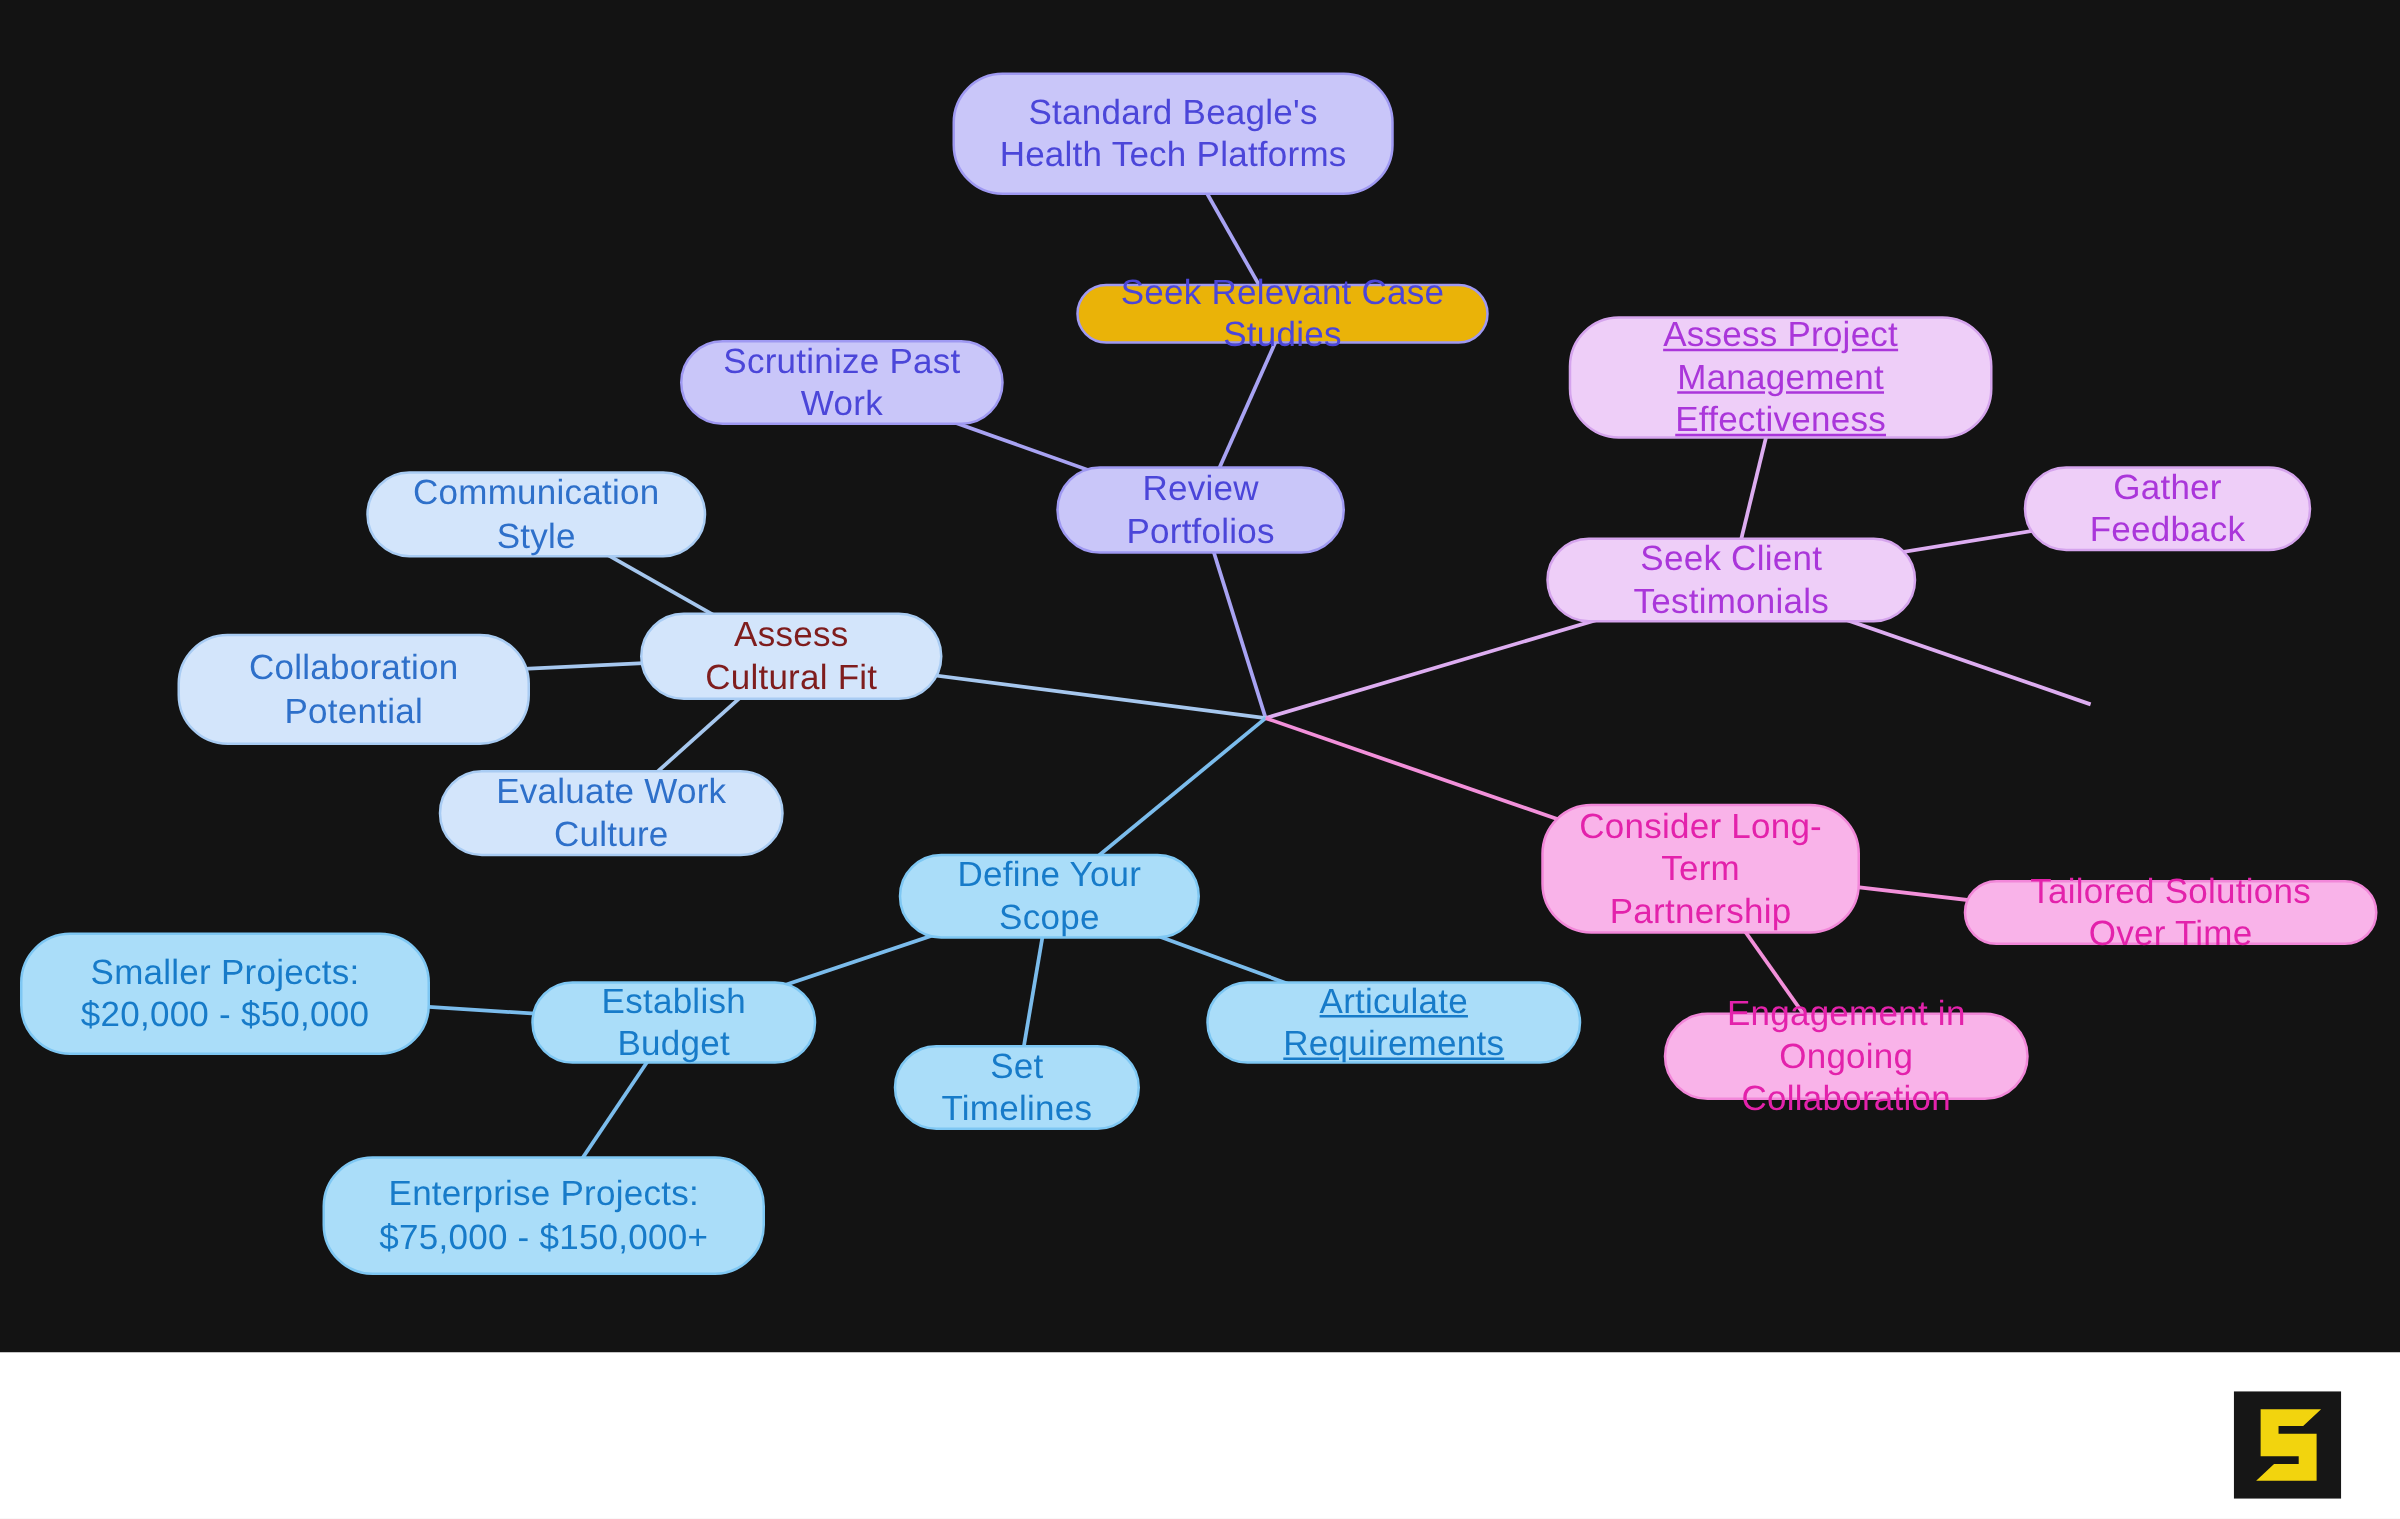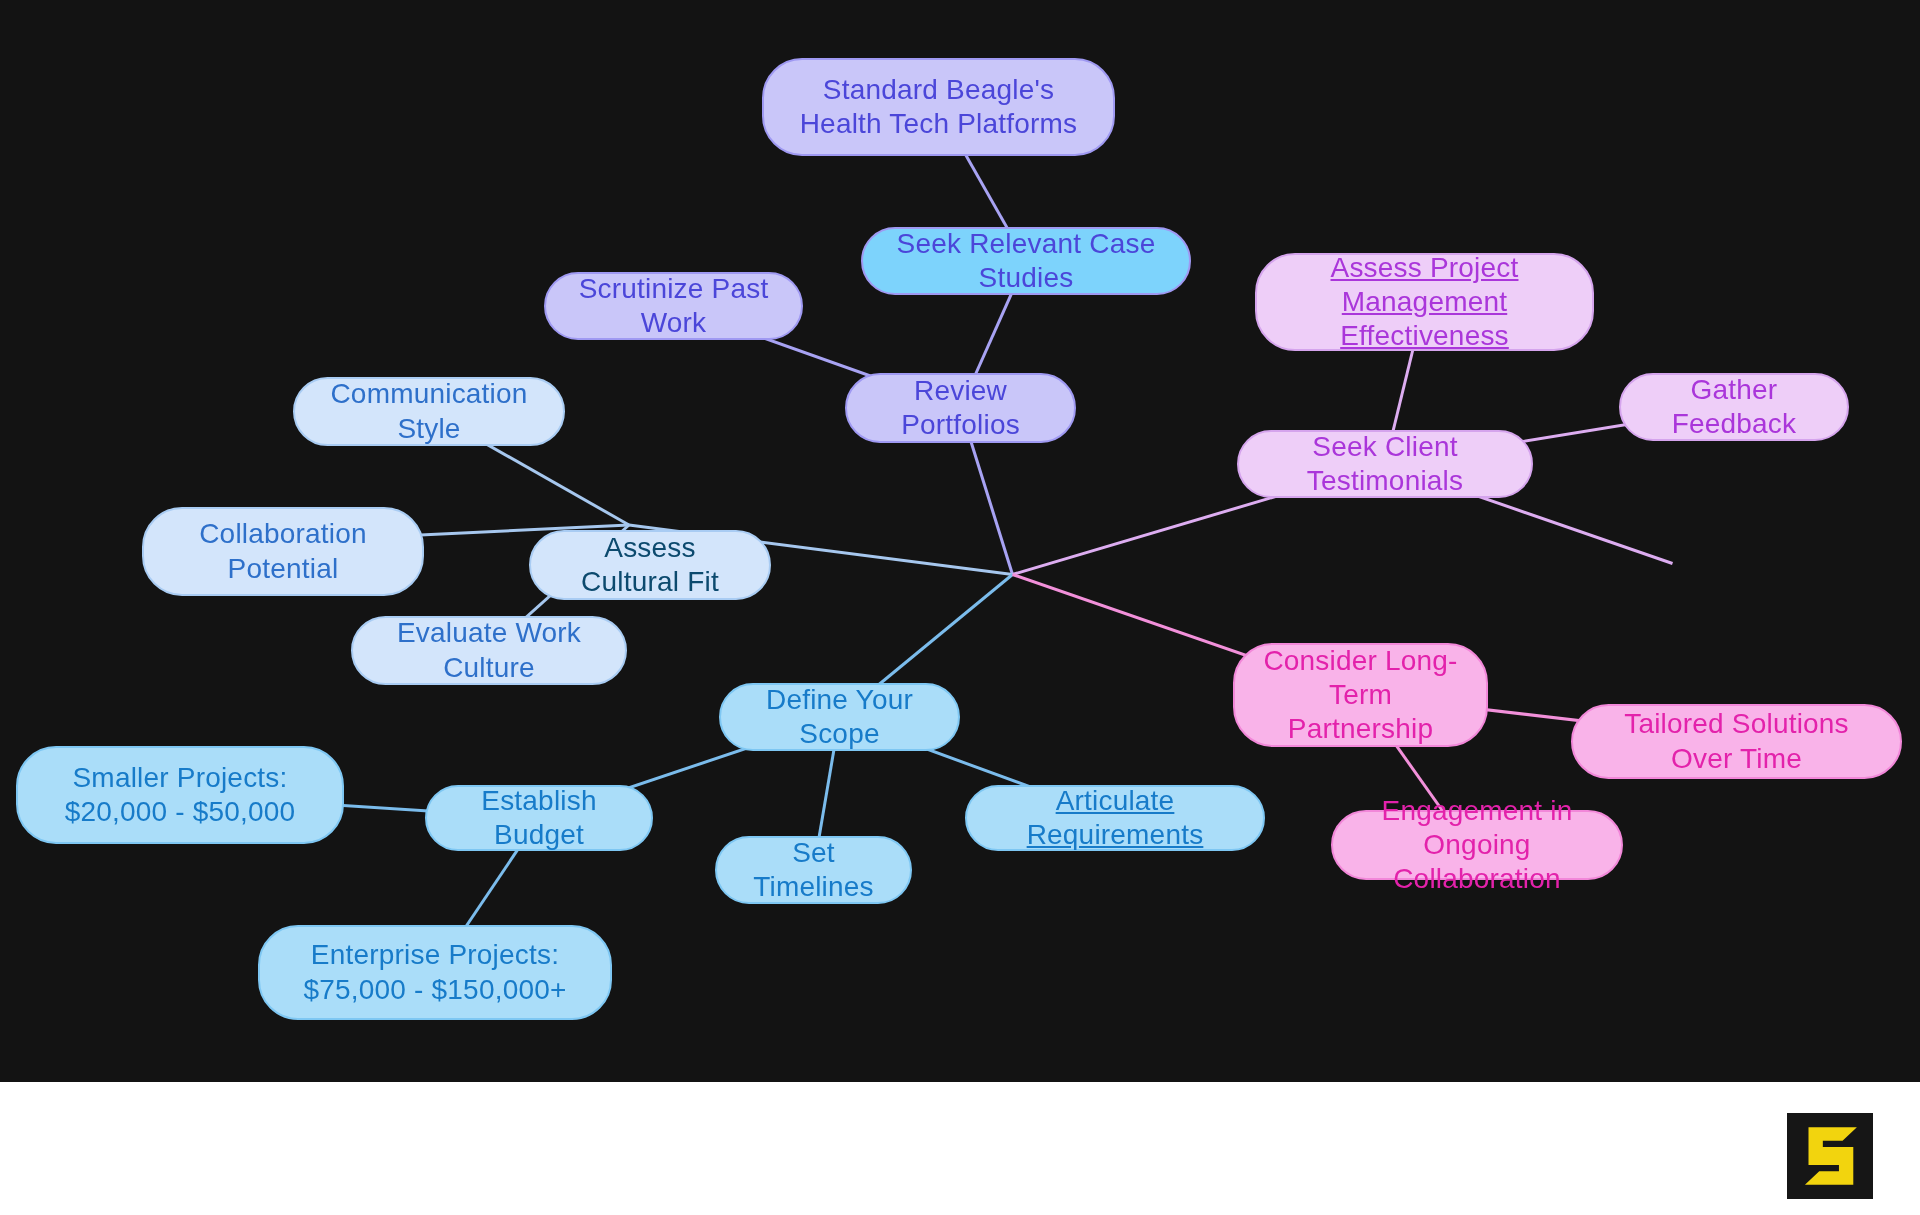--- a/index.html
+++ b/index.html
@@ -86,38 +86,38 @@
       <line x1="539" y1="818" x2="180" y2="795" stroke="#7bbcec" stroke-width="3"></line>
       <line x1="539" y1="818" x2="435" y2="972.5" stroke="#7bbcec" stroke-width="3"></line>
       <line x1="839.5" y1="717" x2="813.5" y2="870" stroke="#7bbcec" stroke-width="3"></line>
       <line x1="839.5" y1="717" x2="1115" y2="818" stroke="#7bbcec" stroke-width="3"></line>
       <line x1="1012.5" y1="574.5" x2="1360.5" y2="695" stroke="#f290da" stroke-width="3"></line>
       <line x1="1360.5" y1="695" x2="1736.5" y2="739" stroke="#f290da" stroke-width="3"></line>
       <line x1="1360.5" y1="695" x2="1477" y2="859.5" stroke="#f290da" stroke-width="3"></line>
     </svg>
   <div id="node-layer">
       <div class="node" style="left: 845px; top: 373px; width: 231px; height: 70px; background: rgb(201, 198, 249); border-color: rgb(159, 153, 242); color: rgb(75, 70, 217);">Review Portfolios</div>
-      <div class="node" style="left: 861px; top: 227px; width: 330px; height: 68px; background: #7dd3fc; border-color: rgb(159, 153, 242); color: rgb(75, 70, 217);">Seek Relevant Case Studies</div>
+      <div class="node" style="left: 861px; top: 227px; width: 330px; height: 48px; background: #eab308; border-color: rgb(159, 153, 242); color: rgb(75, 70, 217);">Seek Relevant Case Studies</div>
       <div class="node" style="left: 762px; top: 58px; width: 353px; height: 98px; background: rgb(201, 198, 249); border-color: rgb(159, 153, 242); color: rgb(75, 70, 217);">Standard Beagle's Health Tech Platforms</div>
       <div class="node" style="left: 544px; top: 272px; width: 259px; height: 68px; background: rgb(201, 198, 249); border-color: rgb(159, 153, 242); color: rgb(75, 70, 217);">Scrutinize Past Work</div>
       <div class="node" style="left: 1237px; top: 430px; width: 296px; height: 68px; background: rgb(238, 206, 248); border-color: rgb(213, 164, 237); color: rgb(170, 54, 218);">Seek Client Testimonials</div>
       <div class="node" style="left: 1255px; top: 253px; width: 339px; height: 98px; background: rgb(238, 206, 248); border-color: rgb(213, 164, 237); color: rgb(170, 54, 218); text-decoration: underline;">Assess Project Management Effectiveness</div>
       <div class="node" style="left: 1619px; top: 373px; width: 230px; height: 68px; background: rgb(238, 206, 248); border-color: rgb(213, 164, 237); color: rgb(170, 54, 218);">Gather Feedback</div>
-      <div class="node" style="left: 529px; top: 490px; width: 242px; height: 70px; background: rgb(211, 229, 251); border-color: rgb(169, 204, 243); color: #0c4a6e; margin-top: 40px;">Assess Cultural Fit</div>
+      <div class="node" style="left: 512px; top: 490px; width: 242px; height: 70px; background: rgb(211, 229, 251); border-color: rgb(169, 204, 243); color: #7f1d1d;">Assess Cultural Fit</div>
       <div class="node" style="left: 293px; top: 377px; width: 272px; height: 69px; background: rgb(211, 229, 251); border-color: rgb(169, 204, 243); color: rgb(46, 112, 202);">Communication Style</div>
       <div class="node" style="left: 142px; top: 507px; width: 282px; height: 89px; background: rgb(211, 229, 251); border-color: rgb(169, 204, 243); color: rgb(46, 112, 202);">Collaboration Potential</div>
       <div class="node" style="left: 351px; top: 616px; width: 276px; height: 69px; background: rgb(211, 229, 251); border-color: rgb(169, 204, 243); color: rgb(46, 112, 202);">Evaluate Work Culture</div>
       <div class="node" style="left: 719px; top: 683px; width: 241px; height: 68px; background: rgb(170, 221, 249); border-color: rgb(126, 199, 243); color: rgb(23, 123, 201);">Define Your Scope</div>
       <div class="node" style="left: 425px; top: 785px; width: 228px; height: 66px; background: rgb(170, 221, 249); border-color: rgb(126, 199, 243); color: rgb(23, 123, 201);">Establish Budget</div>
       <div class="node" style="left: 16px; top: 746px; width: 328px; height: 98px; background: rgb(170, 221, 249); border-color: rgb(126, 199, 243); color: rgb(23, 123, 201);">Smaller Projects: $20,000 - $50,000</div>
       <div class="node" style="left: 258px; top: 925px; width: 354px; height: 95px; background: rgb(170, 221, 249); border-color: rgb(126, 199, 243); color: rgb(23, 123, 201);">Enterprise Projects: $75,000 - $150,000+</div>
       <div class="node" style="left: 715px; top: 836px; width: 197px; height: 68px; background: rgb(170, 221, 249); border-color: rgb(126, 199, 243); color: rgb(23, 123, 201);">Set Timelines</div>
       <div class="node" style="left: 965px; top: 785px; width: 300px; height: 66px; background: rgb(170, 221, 249); border-color: rgb(126, 199, 243); color: rgb(23, 123, 201); text-decoration: underline;">Articulate Requirements</div>
       <div class="node" style="left: 1233px; top: 643px; width: 255px; height: 104px; background: rgb(249, 179, 233); border-color: rgb(242, 135, 217); color: rgb(227, 34, 171);">Consider Long-Term Partnership</div>
-      <div class="node" style="left: 1571px; top: 704px; width: 331px; height: 75px; background: rgb(249, 179, 233); border-color: rgb(242, 135, 217); color: rgb(227, 34, 171);">Tailored Solutions Over Time</div>
+      <div class="node" style="left: 1571px; top: 704px; width: 331px; height: 52px; background: rgb(249, 179, 233); border-color: rgb(242, 135, 217); color: rgb(227, 34, 171);">Tailored Solutions Over Time</div>
       <div class="node" style="left: 1331px; top: 810px; width: 292px; height: 70px; background: rgb(249, 179, 233); border-color: rgb(242, 135, 217); color: rgb(227, 34, 171);">Engagement in Ongoing Collaboration</div>
     </div>
 </div>
 
 <div class="footer">
   <div class="logo-box">
     <svg viewBox="0 0 96 96">
       <rect x="0" y="0" width="96" height="96" fill="#161616"></rect>
       <path d="M24 16 H78 L62 31 H40 V38 H74 V80 H20 L36 65 H58 V58 H24 Z" fill="#f2d40e"></path>
     </svg>

